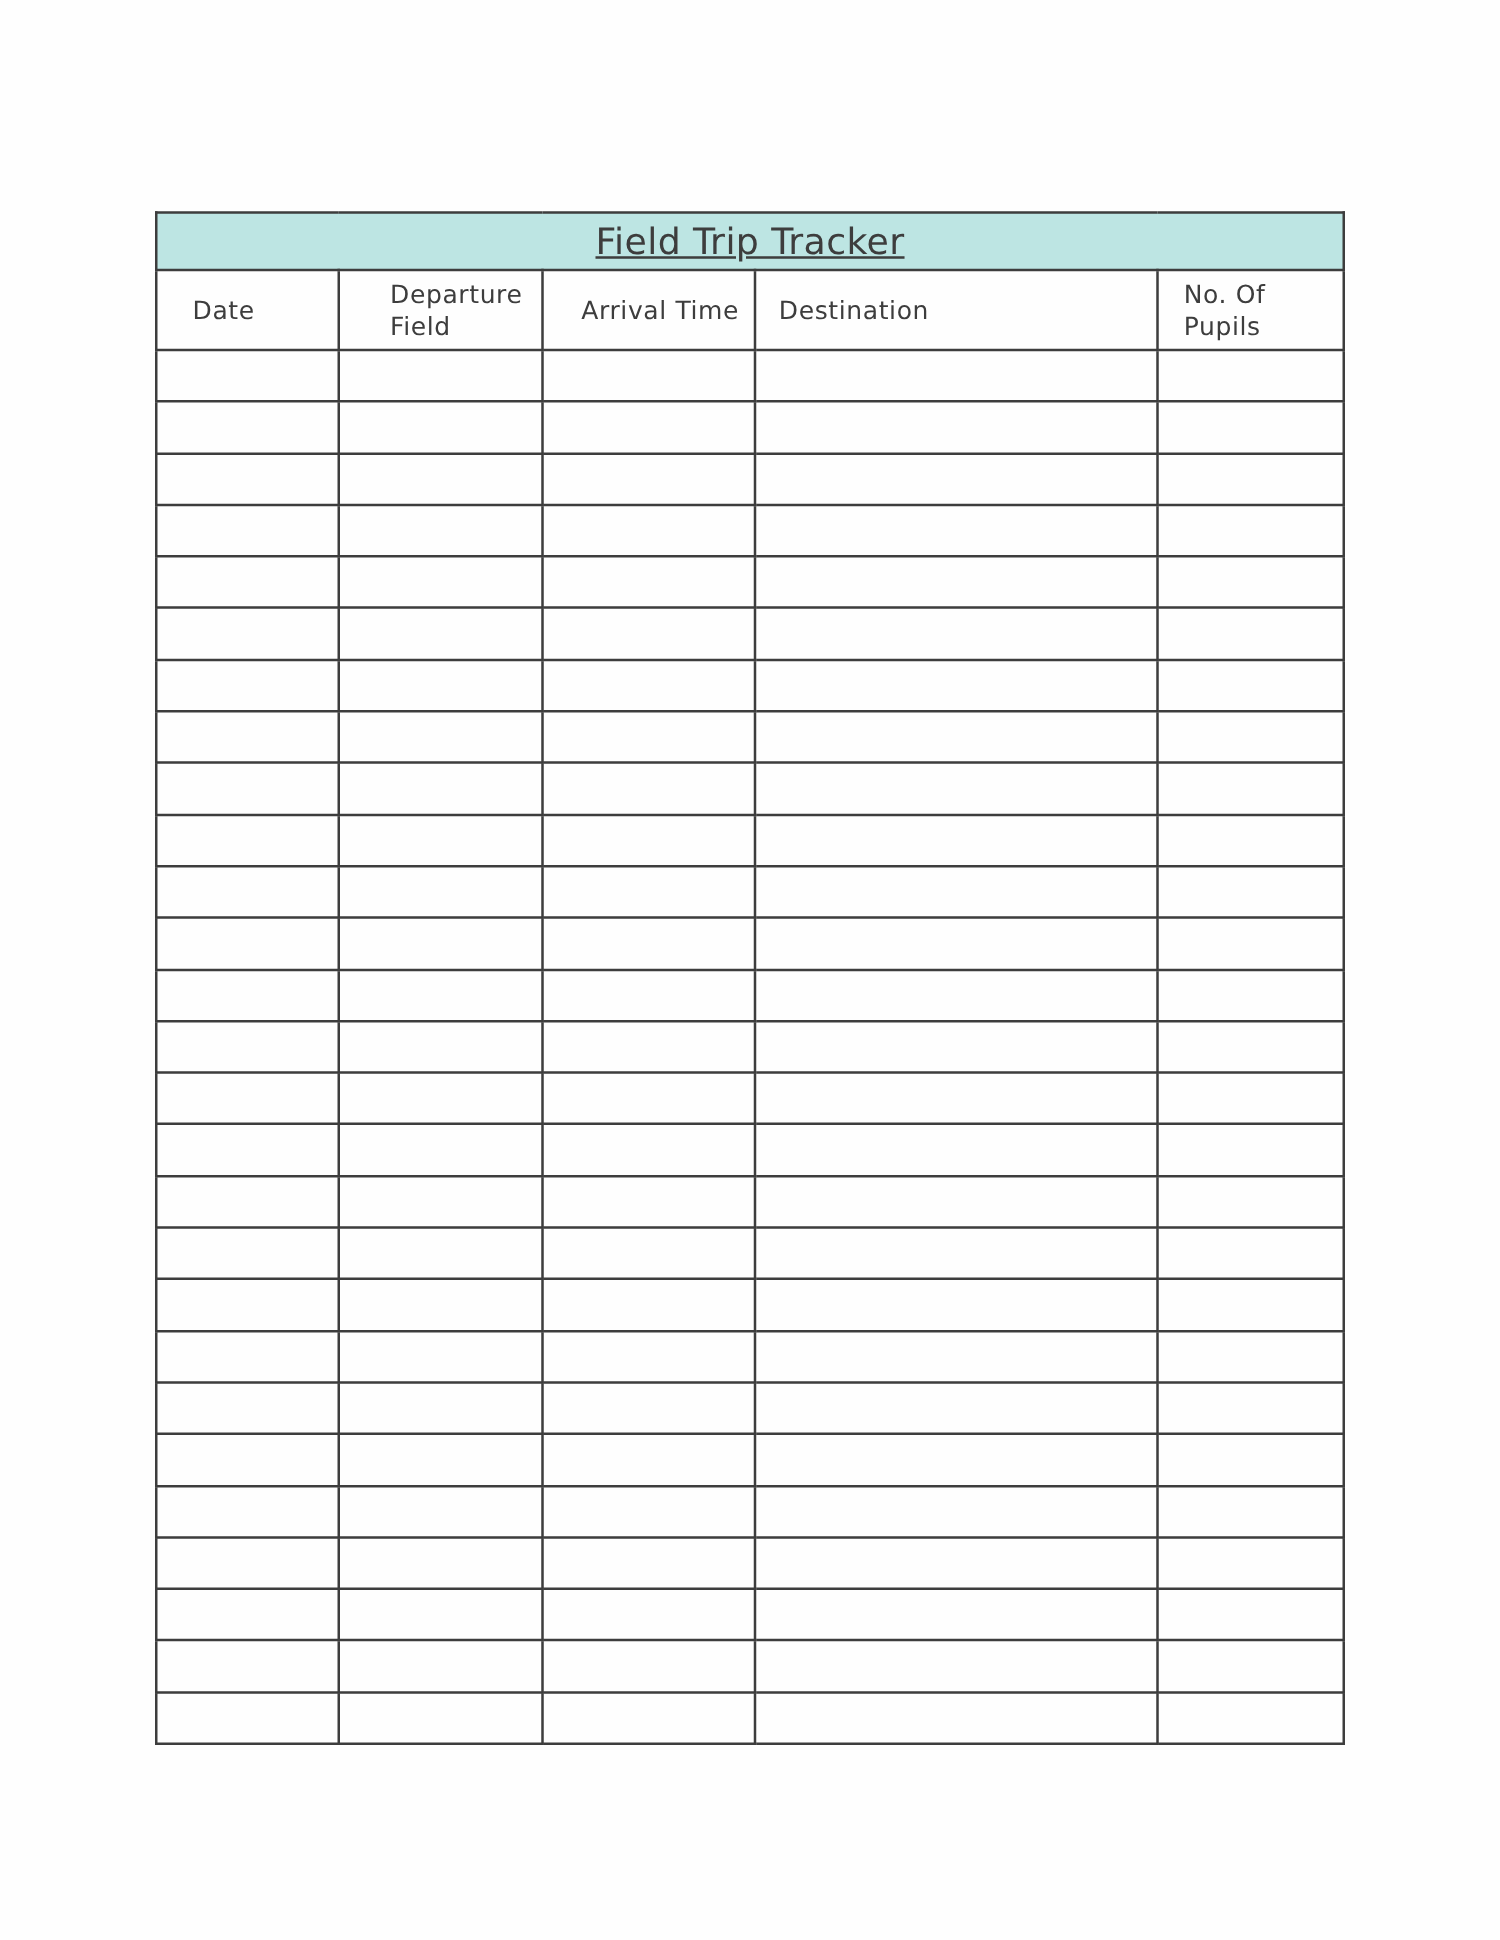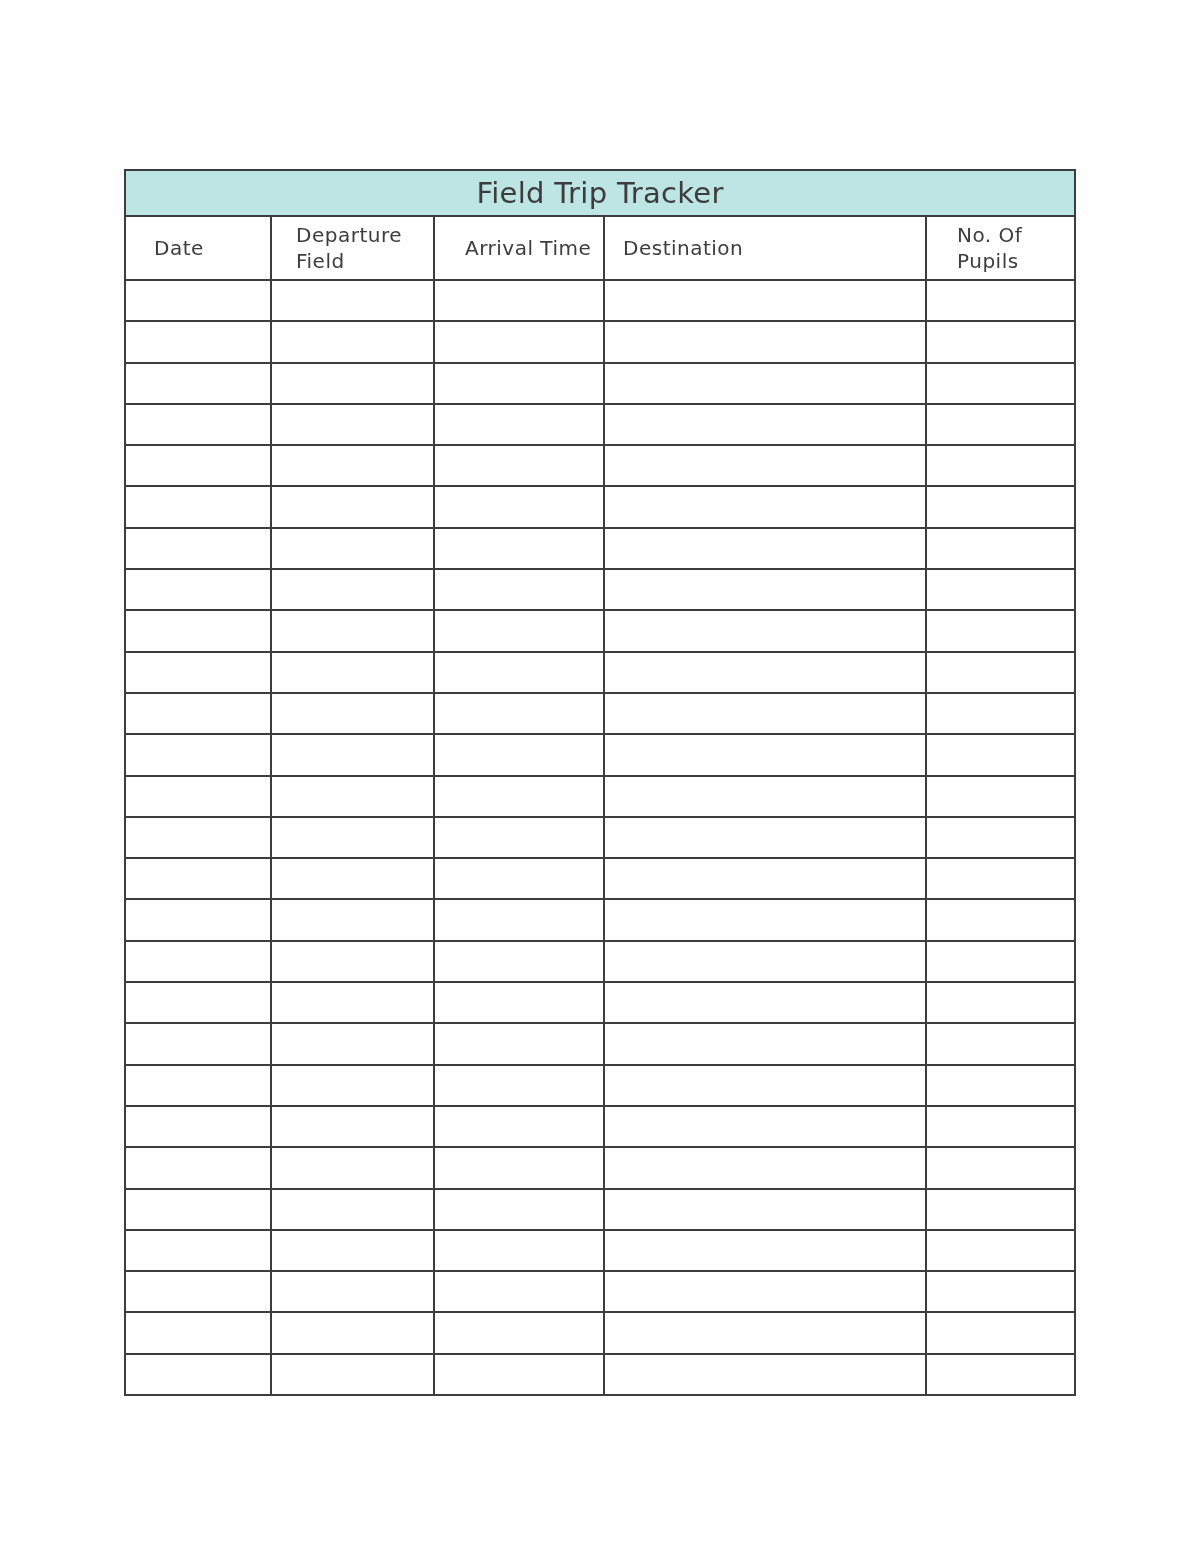--- a/index.html
+++ b/index.html
@@ -1,20 +1,20 @@
 <!DOCTYPE html>
 <html><head>
 <meta charset="utf-8">
 <style>
   html, body { margin:0; padding:0; background:#fefefe; }
   body { width:1200px; height:1552px; position:relative; font-family:"DejaVu Sans", sans-serif; color:#3d3d3d; }
   .sheet { position:absolute; left:124px; top:169px; width:950px; }
   table { border-collapse:collapse; width:950px; table-layout:fixed; }
   td, th { border:2.5px solid #3d3d3d; padding:0; }
-  .title-cell { background:#bde5e3; height:44px; text-align:center; font-size:29px; font-weight:normal; color:#3d3d3d; letter-spacing:0.3px; }
+  .title-cell { background:#bde5e3; height:44px; text-align:center; font-size:29px; font-weight:normal; color:#3d3d3d; letter-spacing:0.3px;text-decoration:underline; }
   .hdr { height:62px; font-size:20px; font-weight:normal; text-align:left; vertical-align:middle; line-height:26px; color:#3d3d3d; letter-spacing:0.5px; }
   .hdr span { display:block; }
   .row td { height:39.3px; background:#fefefe; }
 </style>
 </head>
 <body>
 
 <div class="sheet">
   <table>
     <colgroup>
@@ -25,31 +25,31 @@
       <col style="width:149px">
     </colgroup>
     <thead>
       <tr>
         <th colspan="5" class="title-cell">Field Trip Tracker</th>
       </tr>
       <tr>
         <th class="hdr" style="padding-left:28px">
           <span>Date</span>
         </th>
-        <th class="hdr" style="padding-left:24px">
+        <th class="hdr" style="padding-left:40px">
           <span>Departure</span>
           <span>Field</span>
         </th>
         <th class="hdr" style="padding-left:30px">
           <span>Arrival Time</span>
         </th>
         <th class="hdr" style="padding-left:18px">
           <span>Destination</span>
         </th>
-        <th class="hdr" style="padding-left:30px">
+        <th class="hdr" style="padding-left:20px">
           <span>No. Of</span>
           <span>Pupils</span>
         </th>
       </tr>
     </thead>
     <tbody id="rows">
         <tr class="row">
           <td></td>
           <td></td>
           <td></td>

